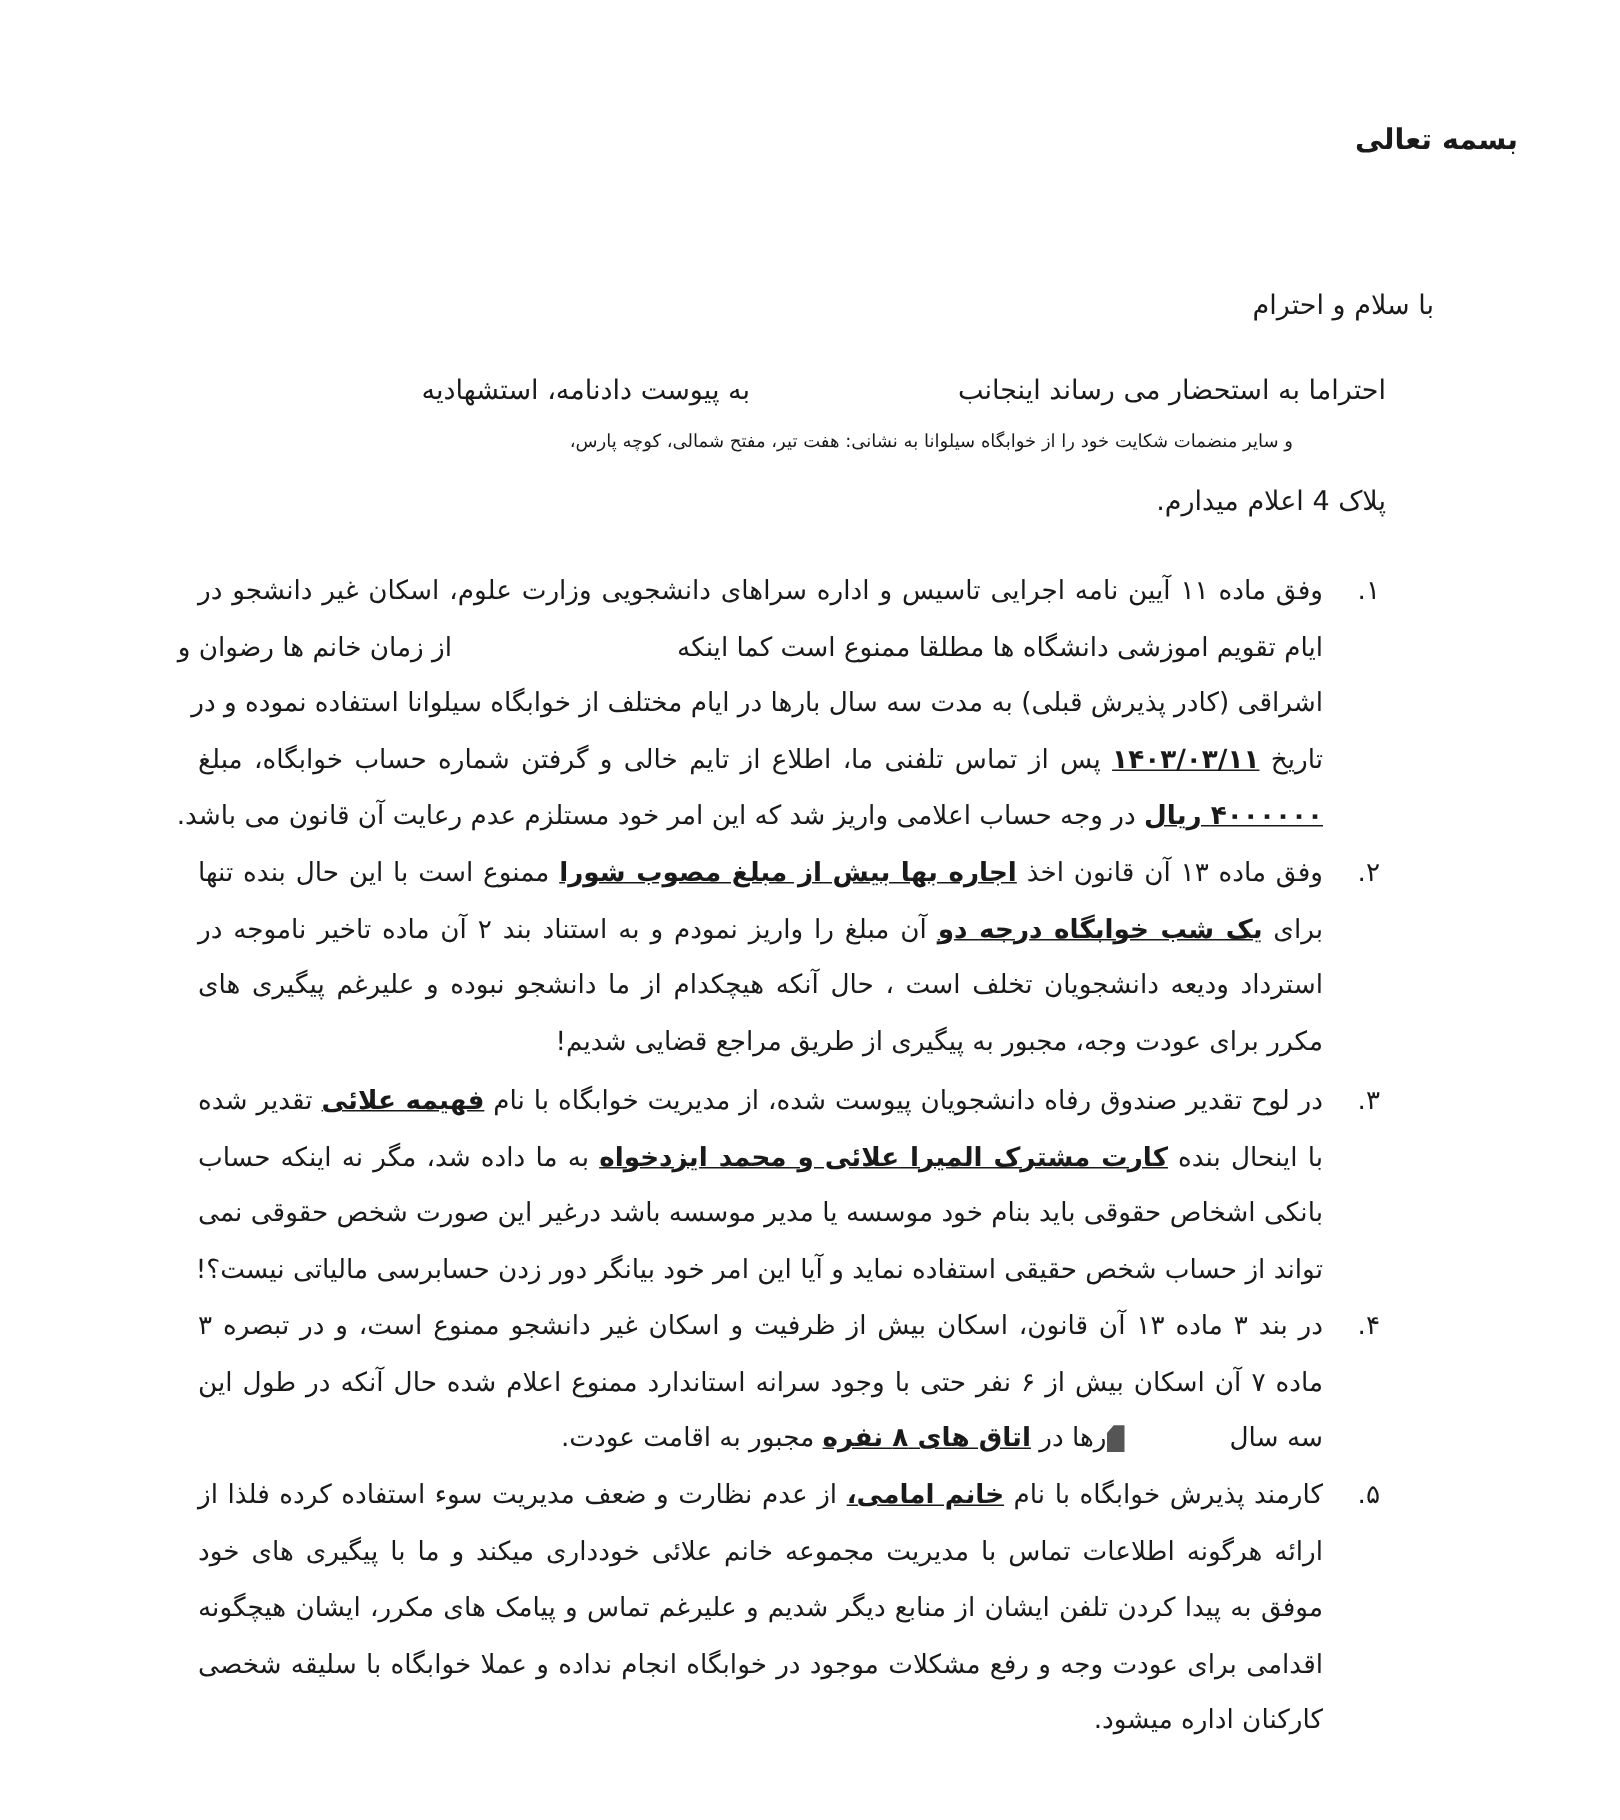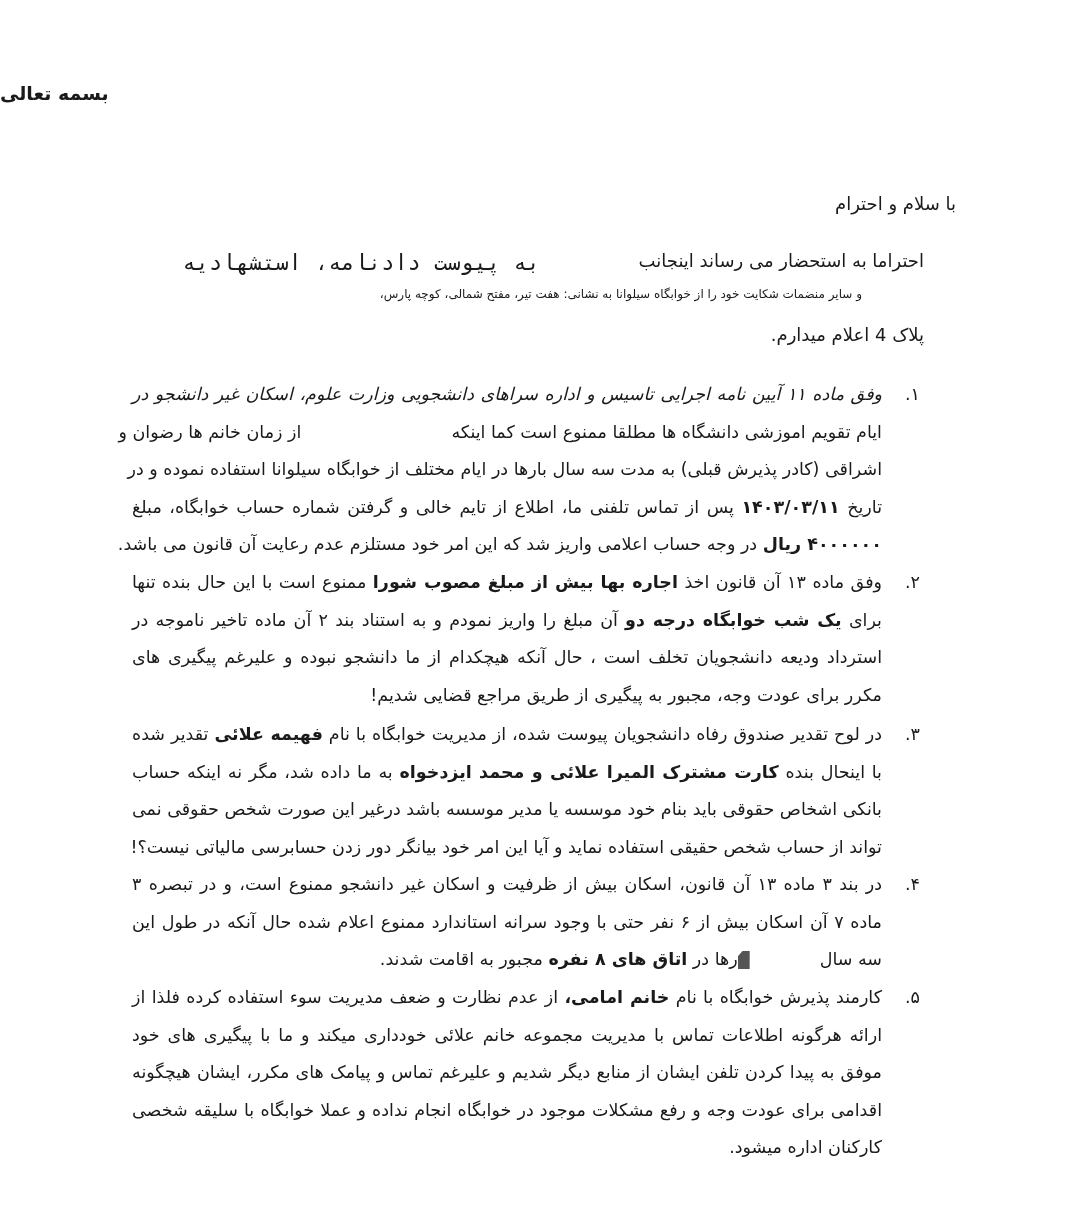--- a/index.html
+++ b/index.html
@@ -6,64 +6,64 @@
     body {
       width: 1080px; height: 1213px; overflow: hidden; position: relative;
       font-family: "DejaVu Sans", sans-serif; color: #1a1a1a;
     }
     .page { position: absolute; left: 0; top: 0; width: 1080px; height: 1213px; direction: rtl; }
     .line {
       position: absolute; right: 128px; width: 797px;
       font-size: 17.5px; line-height: 24px; white-space: nowrap; direction: rtl; text-align: right;
     }
     .just { text-align: justify; text-align-last: justify; }
-    .b { font-weight: bold; }
-    .title { position: absolute; top: 82px; left: 0; width: 1012px; text-align: left; font-size: 19px; font-weight: bold; }
+    .b { font-weight: bold; text-decoration: underline; }
+    .title { position: absolute; top: 82px; left: 0; width: 1012px; text-align: right; font-size: 19px; font-weight: bold; }
     .recipient { position: absolute; top: 138px; right: 124px; font-size: 20px; font-weight: bold; }
     .greeting { position: absolute; top: 193px; right: 124px; font-size: 18px; }
     .intro1 { position: absolute; top: 250px; right: 156px; font-size: 18px; }
-    .intro1b { position: absolute; top: 250px; right: 540px; font-size: 22px; font-family: Liberation Mono, monospace; }
+    .intro1b { position: absolute; top: 250px; right: 580px; font-size: 18px; }
     .intro2 { position: absolute; top: 287px; right: 218px; font-size: 12px; }
     .intro3 { position: absolute; top: 324px; right: 156px; font-size: 18px; }
     .num { position: absolute; right: 160px; font-size: 17.5px; line-height: 24px; }
     .item-line { right: 198px; width: 750px; }
     .redact { display: inline-block; width: 12px; height: 18px; background: #555; vertical-align: middle; clip-path: polygon(40% 0, 100% 0, 100% 100%, 0 100%, 0 30%); }
   </style>
 </head>
 <body>
 
 <div class="page">
   <div class="title">بسمه تعالی</div>
   <div class="greeting">با سلام و احترام</div>
   <div class="intro1">احتراما به استحضار می رساند اینجانب</div>
   <div class="intro1b">به پیوست دادنامه، استشهادیه</div>
   <div class="intro2">و سایر منضمات شکایت خود را از خوابگاه سیلوانا به نشانی: هفت تیر، مفتح شمالی، کوچه پارس،</div>
   <div class="intro3">پلاک 4 اعلام میدارم.</div>
 
   <div id="items">
       <div class="num" style="top: 382px;">۱.</div>
-      <div class="line item-line just" style="top: 382px; font-style: italic;"><span>وفق ماده ۱۱ آیین نامه اجرایی تاسیس و اداره سراهای دانشجویی وزارت علوم، اسکان غیر دانشجو در</span></div>
+      <div class="line item-line just" style="top: 382px;"><span>وفق ماده ۱۱ آیین نامه اجرایی تاسیس و اداره سراهای دانشجویی وزارت علوم، اسکان غیر دانشجو در</span></div>
       <div class="line item-line just" style="top: 419.5px;"><span>ایام تقویم اموزشی دانشگاه ها مطلقا ممنوع است کما اینکه</span><span style="display: inline-block; width: 150px;"></span><span>از زمان خانم ها رضوان و</span></div>
       <div class="line item-line just" style="top: 457px;"><span>اشراقی (کادر پذیرش قبلی) به مدت سه سال بارها در ایام مختلف از خوابگاه سیلوانا استفاده نموده و در</span></div>
       <div class="line item-line just" style="top: 494.5px;"><span>تاریخ </span><span class="b">۱۴۰۳/۰۳/۱۱</span><span> پس از تماس تلفنی ما، اطلاع از تایم خالی و گرفتن شماره حساب خوابگاه، مبلغ</span></div>
       <div class="line item-line" style="top: 532px;"><span class="b">۴۰۰۰۰۰۰ ریال</span><span> در وجه حساب اعلامی واریز شد که این امر خود مستلزم عدم رعایت آن قانون می باشد.</span></div>
       <div class="num" style="top: 570px;">۲.</div>
       <div class="line item-line just" style="top: 570px;"><span>وفق ماده ۱۳ آن قانون اخذ </span><span class="b">اجاره بها بیش از مبلغ مصوب شورا</span><span> ممنوع است با این حال بنده تنها</span></div>
       <div class="line item-line just" style="top: 607.5px;"><span>برای </span><span class="b">یک شب خوابگاه درجه دو</span><span> آن مبلغ را واریز نمودم و به استناد بند ۲ آن ماده تاخیر ناموجه در</span></div>
       <div class="line item-line just" style="top: 645px;"><span>استرداد ودیعه دانشجویان تخلف است ، حال آنکه هیچکدام از ما دانشجو نبوده و علیرغم پیگیری های</span></div>
       <div class="line item-line" style="top: 682.5px;"><span>مکرر برای عودت وجه، مجبور به پیگیری از طریق مراجع قضایی شدیم!</span></div>
       <div class="num" style="top: 722px;">۳.</div>
       <div class="line item-line just" style="top: 722px;"><span>در لوح تقدیر صندوق رفاه دانشجویان پیوست شده، از مدیریت خوابگاه با نام </span><span class="b">فهیمه علائی</span><span> تقدیر شده</span></div>
       <div class="line item-line just" style="top: 759.5px;"><span>با اینحال بنده </span><span class="b">کارت مشترک المیرا علائی و محمد ایزدخواه</span><span> به ما داده شد، مگر نه اینکه حساب</span></div>
       <div class="line item-line just" style="top: 797px;"><span>بانکی اشخاص حقوقی باید بنام خود موسسه یا مدیر موسسه باشد درغیر این صورت شخص حقوقی نمی</span></div>
       <div class="line item-line" style="top: 834.5px;"><span>تواند از حساب شخص حقیقی استفاده نماید و آیا این امر خود بیانگر دور زدن حسابرسی مالیاتی نیست؟!</span></div>
       <div class="num" style="top: 872px;">۴.</div>
       <div class="line item-line just" style="top: 872px;"><span>در بند ۳ ماده ۱۳ آن قانون، اسکان بیش از ظرفیت و اسکان غیر دانشجو ممنوع است، و در تبصره ۳</span></div>
       <div class="line item-line just" style="top: 909.5px;"><span>ماده ۷ آن اسکان بیش از ۶ نفر حتی با وجود سرانه استاندارد ممنوع اعلام شده حال آنکه در طول این</span></div>
-      <div class="line item-line" style="top: 947px;"><span>سه سال</span><span style="display: inline-block; width: 70px;"></span><span class="redact"></span><span>رها در </span><span class="b">اتاق های ۸ نفره</span><span> مجبور به اقامت شدند.</span></div>
+      <div class="line item-line" style="top: 947px;"><span>سه سال</span><span style="display: inline-block; width: 70px;"></span><span class="redact"></span><span>رها در </span><span class="b">اتاق های ۸ نفره</span><span> مجبور به اقامت عودت.</span></div>
       <div class="num" style="top: 985px;">۵.</div>
       <div class="line item-line just" style="top: 985px;"><span>کارمند پذیرش خوابگاه با نام </span><span class="b">خانم امامی،</span><span> از عدم نظارت و ضعف مدیریت سوء استفاده کرده فلذا از</span></div>
       <div class="line item-line just" style="top: 1022.5px;"><span>ارائه هرگونه اطلاعات تماس با مدیریت مجموعه خانم علائی خودداری میکند و  ما با پیگیری های خود</span></div>
       <div class="line item-line just" style="top: 1060px;"><span>موفق به پیدا کردن تلفن ایشان از منابع دیگر شدیم و علیرغم تماس و پیامک های مکرر، ایشان هیچگونه</span></div>
       <div class="line item-line just" style="top: 1097.5px;"><span>اقدامی برای عودت وجه و رفع مشکلات موجود در خوابگاه انجام نداده و عملا خوابگاه با سلیقه شخصی</span></div>
       <div class="line item-line" style="top: 1135px;"><span>کارکنان اداره میشود.</span></div>
     </div>
 </div>
 
 </body></html>

